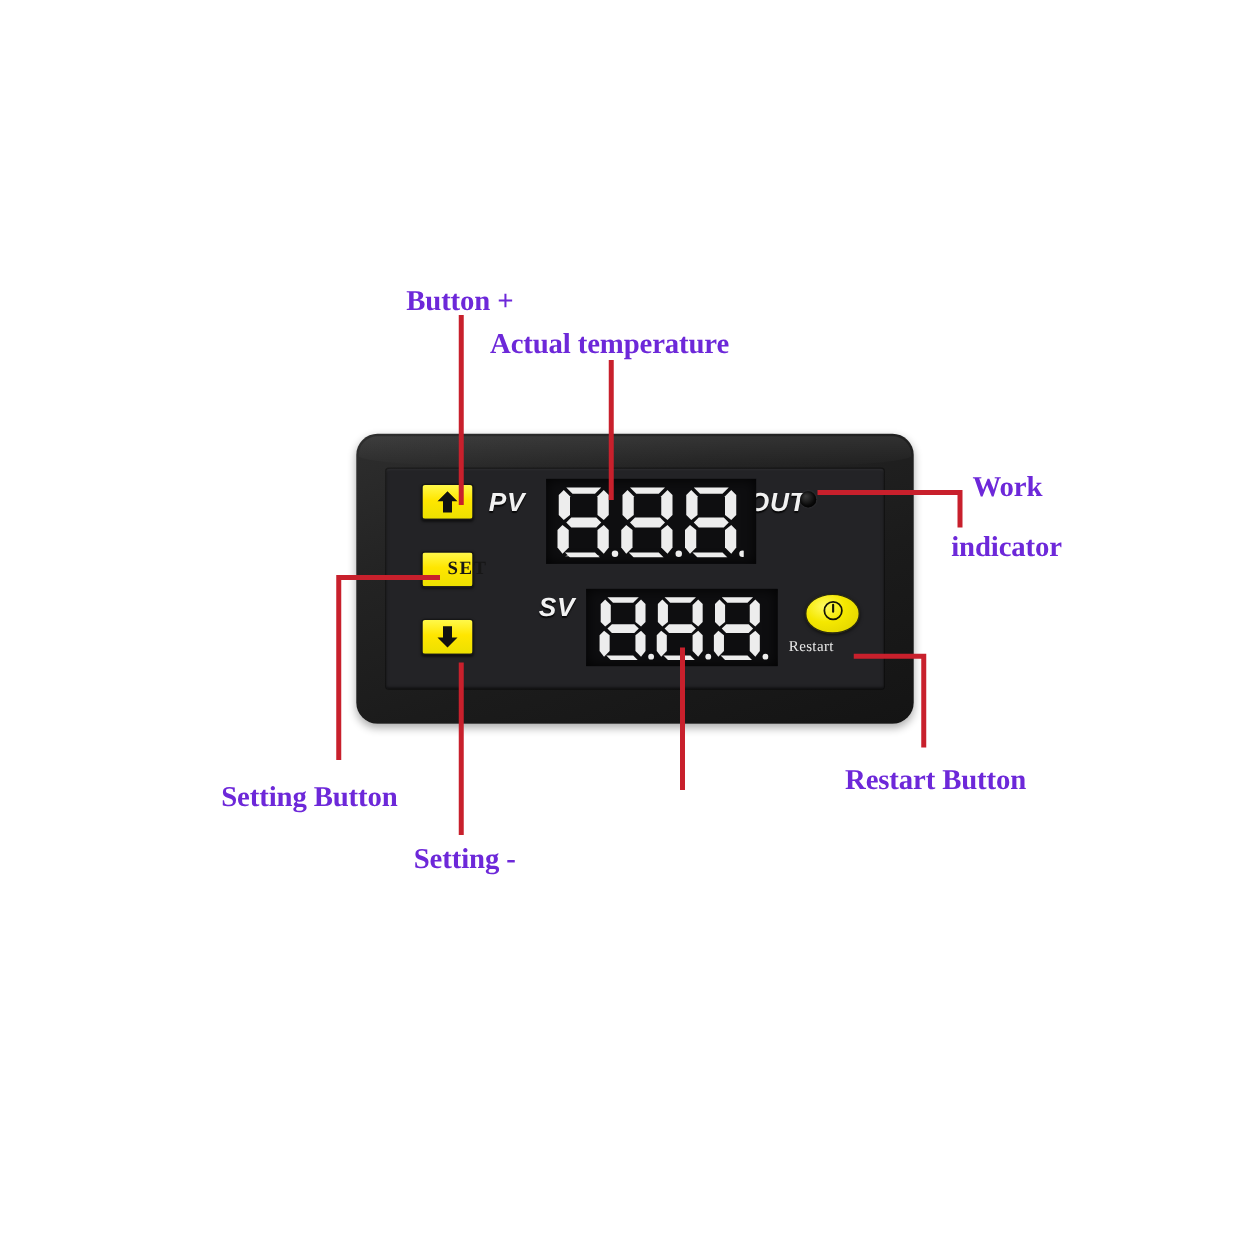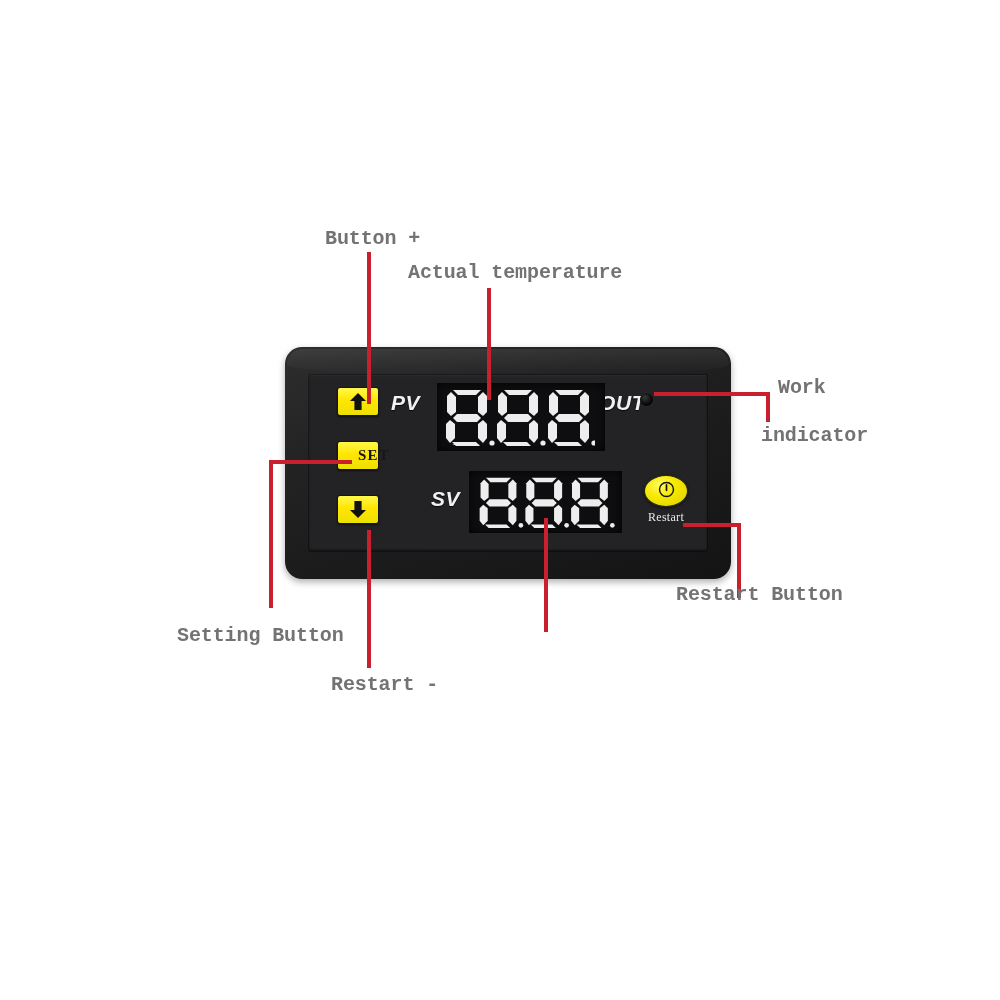--- a/index.html
+++ b/index.html
@@ -23,24 +23,24 @@
   #annotation-svg {
     position: absolute;
     left: 0; top: 0;
     width: 1000px;
     height: 1000px;
     pointer-events: none;
     z-index: 40;
   }
   .anno-label {
     position: absolute;
-    color: #737373;
-    font-family: Liberation Mono, monospace;
+    color: #6d28d9;
+    font-family: Liberation Serif, serif;
     font-weight: bold;
-    font-size: 20px;
+    font-size: 23px;
     line-height: 1.22;
     white-space: pre;
     letter-spacing: -0.1px;
     z-index: 45;
   }
 
   
   #device {
     position: absolute;
     left: 285px;
@@ -108,42 +108,41 @@
     position: absolute;
     color: #f2f2f2;
     font-family: "Liberation Sans", sans-serif;
     font-weight: bold;
     font-style: italic;
     font-size: 21px;
     letter-spacing: 0.6px;
     text-shadow: 0 1px 1px rgba(0,0,0,0.8);
   }
   #label-pv  { left: 82px;  top: 16px; }
-  #label-sv  { left: 122px; top: 112px; }
+  #label-sv  { left: 122px; top: 100px; }
   #label-out { left: 290px; top: 16px; text-align: center; }
 
   
   .lcd {
     position: absolute;
     background: #0e0e10;
     display: flex;
     align-items: center;
     box-shadow: inset 0 0 10px rgba(0,0,0,0.9);
   }
   #lcd-pv { left: 128px; top: 8px;  width: 160px; height: 68px; padding-left: 8px; }
   #lcd-sv { left: 160px; top: 96px; width: 145px; height: 62px; padding-left: 8px; }
   .digit { display: block; }
 
   
   #restart-wrap {
     position: absolute;
     left: 322px;
     top: 100px;
     width: 70px;
-    text-align: center;
   }
   #restart-btn {
     width: 42px;
     height: 30px;
     margin: 0 auto;
     border-radius: 50%;
     background: radial-gradient(ellipse at 35% 30%, #fffb60 0%, #f5e800 42%, #ddd000 100%);
     border: 1px solid #2b2b10;
     display: flex;
     align-items: center;
@@ -315,25 +314,25 @@
       <line x1="369" y1="530" x2="369" y2="668"></line>
 
       <line x1="546" y1="518" x2="546" y2="632"></line>
 
       <polyline points="683,525 739,525 739,598"></polyline>
     </g>
   </svg>
 
   <div class="anno-label" style="left:325px; top:227px;">Button +</div>
 
-  <div class="anno-label" style="left:392px; top:261px;margin-left:16px;">Actual temperature</div>
+  <div class="anno-label" style="left:392px; top:261px;">Actual temperature</div>
 
   <div class="anno-label" style="left:778px; top:376px;">Work</div>
   <div class="anno-label" style="left:737px; top:424px;margin-left:24px;">indicator</div>
 
   <div class="anno-label" style="left:177px; top:612px;margin-top:12px;">Setting Button</div>
 
-  <div class="anno-label" style="left:331px; top:673px;">Restart -</div>
-
-
-  <div class="anno-label" style="left:676px; top:583px;">Restart Button</div>
+  <div class="anno-label" style="left:331px; top:673px;">Setting -</div>
+
+
+  <div class="anno-label" style="left:676px; top:610px;">Restart Button</div>
 
 </div>
 
 </body></html>

